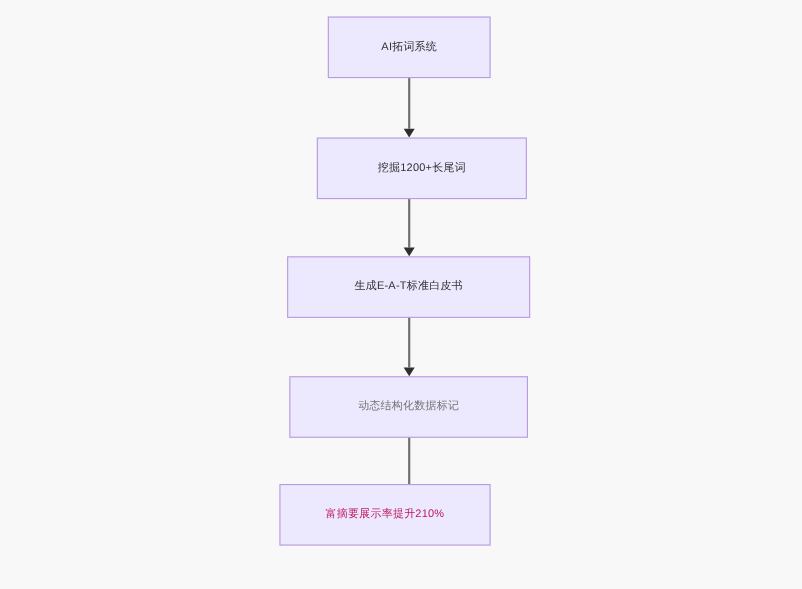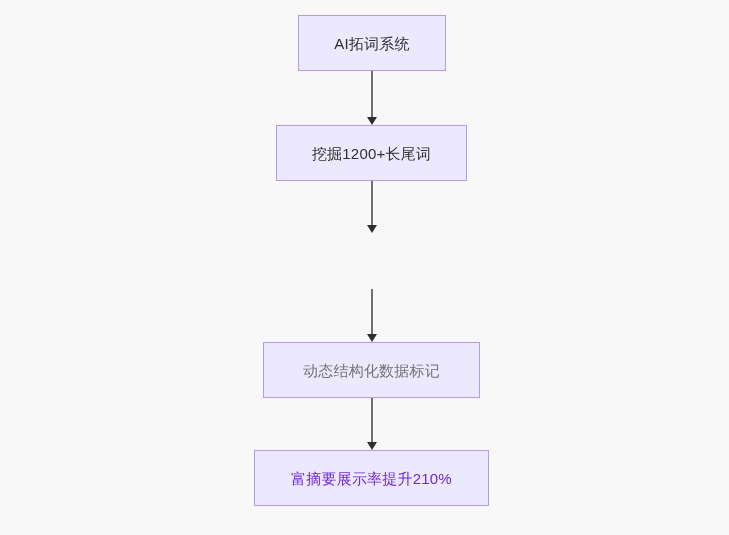--- a/index.html
+++ b/index.html
@@ -20,21 +20,21 @@
   }
   .node {
     position: absolute;
     box-sizing: border-box;
     background: #ece8fd;
     border: 1.6px solid #b79ae0;
     display: flex;
     align-items: center;
     justify-content: center;
     color: #303030;
-    font-size: 15px;
+    font-size: 10px;
     letter-spacing: 0.2px;
     line-height: 1;
     white-space: nowrap;
   }
   .node-label {
     display: block;
   }
   .edge {
     position: absolute;
     width: 0;
@@ -64,41 +64,44 @@
 
   <div class="node" style="left: 298px; top: 15px; width: 148px; height: 56px; background: rgb(236, 232, 253); border-color: rgb(183, 154, 224); color: rgb(48, 48, 48);">
     <span class="node-label">AI拓词系统</span>
   </div>
 
   <div class="edge" style="left: 372px; top: 71px;">
     <div class="edge-line" style="height: 46px; background: rgb(112, 112, 112);"></div>
     <div class="edge-arrow" style="top: 46px; border-top-color: rgb(47, 47, 47);"></div>
   </div>
 
-  <div class="node" style="left: 276px; top: 125px; width: 191px; height: 56px; background: rgb(236, 232, 253); border-color: rgb(183, 154, 224); color: rgb(48, 48, 48);">
+  <div class="node" style="left: 288px; top: 125px; width: 191px; height: 56px; background: rgb(236, 232, 253); border-color: rgb(183, 154, 224); color: rgb(48, 48, 48);">
     <span class="node-label">挖掘1200+长尾词</span>
   </div>
 
   <div class="edge" style="left: 372px; top: 181px;">
     <div class="edge-line" style="height: 44px; background: rgb(112, 112, 112);"></div>
     <div class="edge-arrow" style="top: 44px; border-top-color: rgb(47, 47, 47);"></div>
   </div>
 
+  <div class="node" style="left: 261px; top: 233px; width: 221px; height: 56px; background: rgb(236, 232, 253); border-color: rgb(183, 154, 224); color: rgb(48, 48, 48);">
+    <span class="node-label">生成E-A-T标准白皮书</span>
+  </div>
 
   <div class="edge" style="left: 372px; top: 289px;">
     <div class="edge-line" style="height: 45px; background: rgb(112, 112, 112);"></div>
     <div class="edge-arrow" style="top: 45px; border-top-color: rgb(47, 47, 47);"></div>
   </div>
 
   <div class="node" style="left: 263px; top: 342px; width: 217px; height: 56px; background: rgb(236, 232, 253); border-color: rgb(183, 154, 224); color: #737373;">
     <span class="node-label">动态结构化数据标记</span>
   </div>
 
   <div class="edge" style="left: 372px; top: 398px;">
     <div class="edge-line" style="height: 44px; background: rgb(112, 112, 112);"></div>
     <div class="edge-arrow" style="top: 44px; border-top-color: rgb(47, 47, 47);"></div>
   </div>
 
-  <div class="node" style="left: 254px; top: 450px; width: 235px; height: 56px; background: rgb(236, 232, 253); border-color: rgb(183, 154, 224); color: #6d28d9;">
+  <div class="node" style="left: 254px; top: 440px; width: 192px; height: 56px; background: rgb(236, 232, 253); border-color: rgb(183, 154, 224); color: #be185d;">
     <span class="node-label">富摘要展示率提升210%</span>
   </div>
 
 </div>
 
 </body></html>

